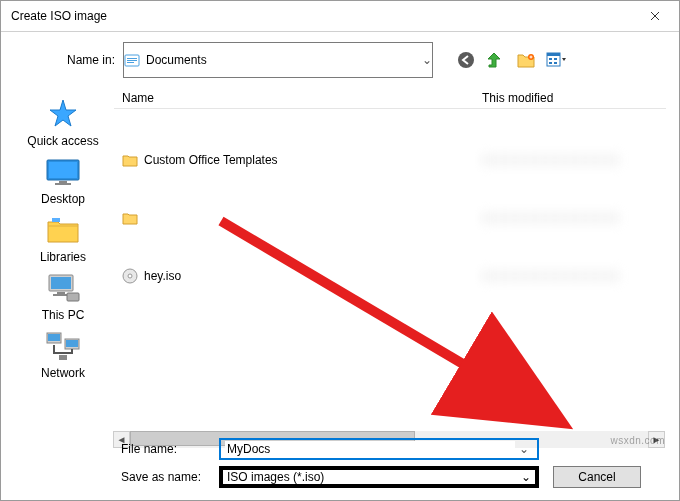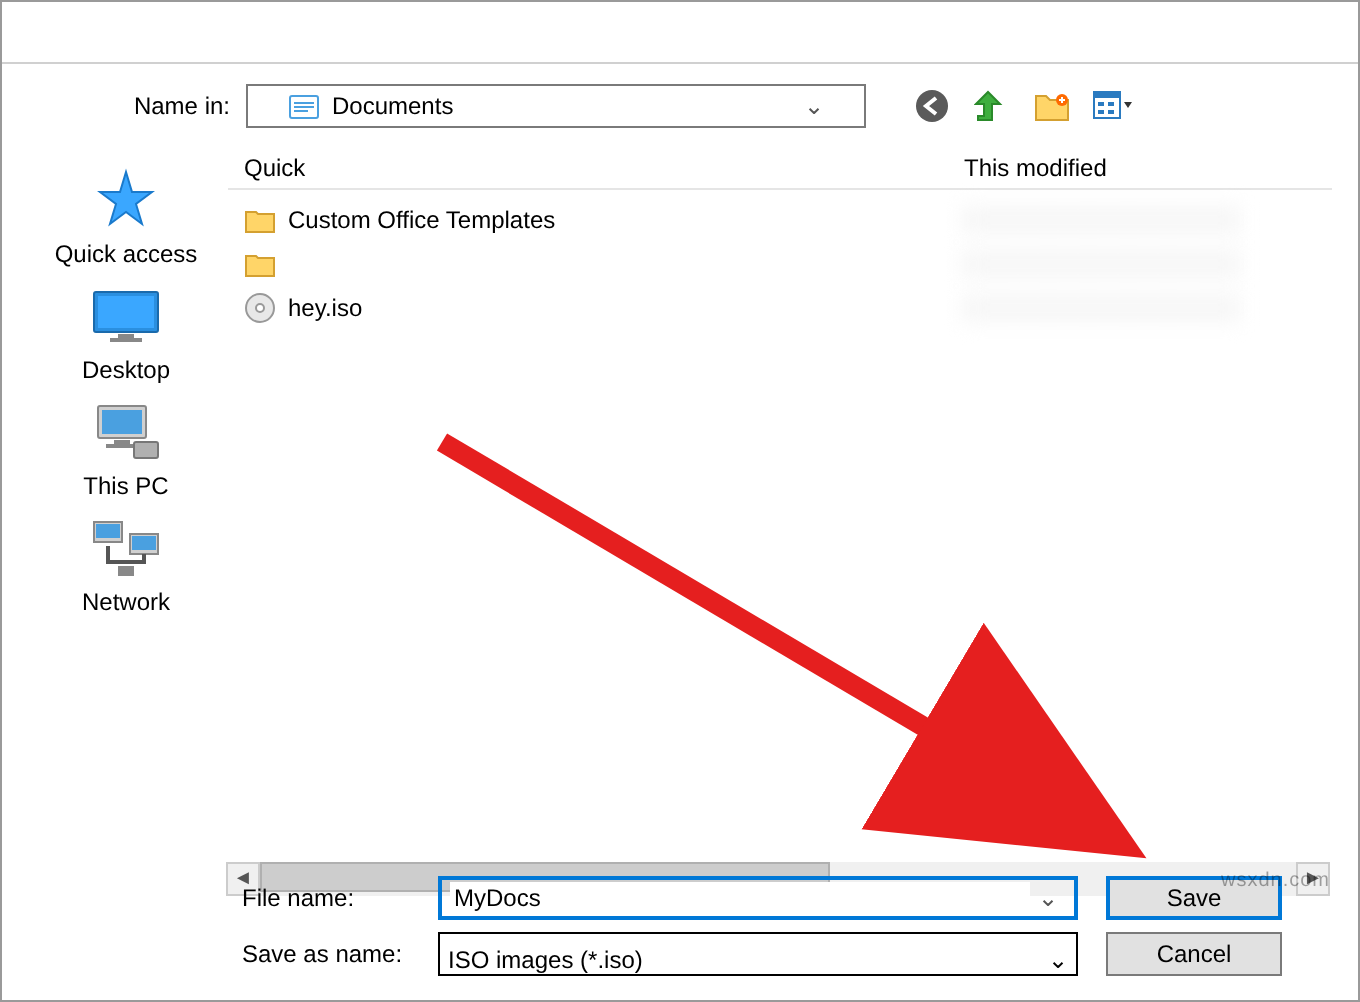--- a/index.html
+++ b/index.html
@@ -4,61 +4,69 @@
 <style>
   * { box-sizing: border-box; font-family: "Segoe UI", Tahoma, sans-serif; font-size: 12px; }
   body { margin: 0; background: #fff; }
   .dialog { width: 680px; height: 501px; border: 1px solid #9a9a9a; position: relative; background: #fff; }
   .titlebar { height: 30px; display: flex; align-items: center; justify-content: space-between; padding: 0 2px 0 10px; }
   .titlebar .title { font-size: 12px; color: #000; }
   .close-btn { width: 45px; height: 28px; display: flex; align-items: center; justify-content: center; cursor: pointer; }
   .content { position: absolute; top: 30px; left: 0; right: 0; bottom: 0; border-top: 1px solid #d0d0d0; padding: 10px 12px 12px 12px; }
   .top-row { display: flex; align-items: center; gap: 8px; margin-bottom: 8px; padding-left: 30px; }
   .top-row label { width: 72px; text-align: right; }
-  .combo { flex: 1; display: flex; align-items: center; border: 1px solid #7a7a7a; height: 22px; padding: 0 20px; background: #fff; max-width: 310px; }
+  .combo { flex: 1; display: flex; align-items: center; border: 1px solid #7a7a7a; height: 36px; padding: 0 0; background: #fff; max-width: 310px; }
   .combo .icon { width: 16px; height: 16px; margin-right: 6px; display: flex; align-items: center; justify-content: center; }
   .combo .val { flex: 1; }
   .combo .chev { color: #555; }
   .nav-icons { display: flex; gap: 8px; margin-left: 14px; }
   .nav-icons .nbtn { width: 22px; height: 22px; display: flex; align-items: center; justify-content: center; cursor: pointer; }
   .main { display: flex; height: 330px; }
   .sidebar { width: 100px; display: flex; flex-direction: column; align-items: center; padding-top: 8px; }
   .sb-item { display: flex; flex-direction: column; align-items: center; gap: 4px; width: 90px; text-align: center; cursor: pointer; padding: 4px 0; }
   .sb-item .ic { width: 40px; height: 32px; display: flex; align-items: center; justify-content: center; }
   .filepane { flex: 1; border: 1px solid transparent; position: relative; }
   .headers { display: flex; border-bottom: 1px solid #e5e5e5; height: 22px; align-items: center; }
   .col-name { width: 360px; padding-left: 8px; cursor: pointer; }
   .col-date { flex: 1; padding-left: 8px; cursor: pointer; }
   .rows { padding-top: 4px; }
-  .row { display: flex; height: 22px; align-items: center; }
+  .row { display: flex; height: 22px; align-items: center; margin-top: 36px; }
   .row .fname { width: 360px; padding-left: 8px; display: flex; align-items: center; gap: 6px; }
   .row .fdate { flex: 1; padding-left: 8px; }
   .fic { width: 16px; height: 16px; display: flex; align-items: center; justify-content: center; }
   .blurred { filter: blur(5px); color: #aaa; background: repeating-linear-gradient(90deg,#eee,#fff 10px); height: 14px; width: 140px; border-radius: 2px; }
   .hscroll { position: absolute; bottom: 52px; left: 112px; right: 14px; display: flex; align-items: center; height: 17px; }
   .hscroll .arrow { width: 17px; height: 17px; border: 1px solid #ccc; background: #f0f0f0; display:flex;align-items:center;justify-content:center;cursor:pointer; font-size:10px; color:#555;}
   .hscroll .track { flex: 1; height: 17px; background: #f0f0f0; position: relative; }
   .hscroll .thumb { position: absolute; left: 0; top: 0; height: 15px; width: 55%; background: #cdcdcd; border: 1px solid #b0b0b0; }
   .bottom { position: absolute; bottom: 12px; left: 12px; right: 20px; }
   .brow { display: flex; align-items: center; margin-top: 6px; gap: 6px; }
   .brow label { width: 200px; text-align: left; padding-left: 108px; }
   .file-input { flex: 1; height: 22px; border: 2px solid #0078d7; padding: 0 4px; display: flex; align-items: center; max-width: 320px; }
   .file-input input { border: none; outline: none; flex: 1; font-size: 12px; }
   .file-input .chev { color: #555; padding: 0 4px; cursor: pointer; }
-  .type-combo { flex: 1; height: 22px; border: 1px solid #000000; padding: 0 4px; display: flex; align-items: flex-end; max-width: 320px; }
+  .type-combo { flex: 1; height: 22px; border: 4px solid #000000; padding: 0 4px; display: flex; align-items: flex-end; max-width: 320px; }
   .type-combo .val { flex: 1; }
   .btn { width: 88px; height: 22px; border: 1px solid #7a7a7a; background: #e1e1e1; display: flex; align-items: center; justify-content: center; cursor: pointer; margin-left: 8px; }
   .btn.save { border: 2px solid #0078d7; }
   .arrow-overlay { position: absolute; pointer-events: none; top: 0; left: 0; }
   .watermark { position: absolute; bottom: 54px; right: 14px; font-size: 10px; color: rgba(0,0,0,0.35); letter-spacing: 0.5px; }
 </style>
 </head>
 <body>
 
 <div class="dialog">
+  <div class="titlebar">
+    <span class="title">Create ISO image</span>
+    <div class="close-btn">
+      <svg width="10" height="10" viewBox="0 0 10 10">
+          <path d="M1 1 L9 9 M9 1 L1 9" stroke="#333" stroke-width="1" fill="none"></path>
+        </svg>
+    </div>
+  </div>
 
   <div class="content">
     <div class="top-row">
       <label>Name in:</label>
       <div class="combo">
         <span class="icon">
           <svg width="16" height="14" viewBox="0 0 16 14">
               <rect x="1" y="2" width="14" height="11" rx="1" fill="#fff" stroke="#4aa0e0"></rect>
               <rect x="3" y="5" width="10" height="1" fill="#4aa0e0"></rect>
               <rect x="3" y="7" width="10" height="1" fill="#4aa0e0"></rect>
@@ -117,20 +125,30 @@
                 <rect x="2" y="2" width="32" height="20" rx="1" fill="#2a8fe0" stroke="#1a6aac"></rect>
                 <rect x="4" y="4" width="28" height="16" fill="#3aa7ff"></rect>
                 <rect x="14" y="23" width="8" height="2" fill="#888"></rect>
                 <rect x="10" y="25" width="16" height="2" fill="#888"></rect>
               </svg>
           </span>
           <span>Desktop</span>
         </div>
         <div class="sb-item">
           <span class="ic">
+            <svg width="34" height="28" viewBox="0 0 34 28">
+                <path d="M2 6 L12 6 L14 8 L32 8 L32 26 L2 26 Z" fill="#ffd250" stroke="#d4a030"></path>
+                <path d="M2 10 L32 10" stroke="#e0b040"></path>
+                <rect x="6" y="2" width="8" height="4" fill="#5ab0ff"></rect>
+              </svg>
+          </span>
+          <span>Libraries</span>
+        </div>
+        <div class="sb-item">
+          <span class="ic">
             <svg width="36" height="30" viewBox="0 0 36 30">
                 <rect x="4" y="2" width="24" height="16" rx="1" fill="#d0d0d0" stroke="#888"></rect>
                 <rect x="6" y="4" width="20" height="12" fill="#4aa0e0"></rect>
                 <rect x="12" y="19" width="8" height="2" fill="#888"></rect>
                 <rect x="8" y="21" width="16" height="2" fill="#888"></rect>
                 <rect x="22" y="20" width="12" height="8" rx="1" fill="#b0b0b0" stroke="#777"></rect>
               </svg>
           </span>
           <span>This PC</span>
         </div>
@@ -144,21 +162,21 @@
                 <path d="M9 14 L9 22 L27 22 L27 18" stroke="#555" stroke-width="2" fill="none"></path>
                 <rect x="14" y="24" width="8" height="5" fill="#888"></rect>
               </svg>
           </span>
           <span>Network</span>
         </div>
       </div>
 
       <div class="filepane">
         <div class="headers">
-          <div class="col-name">Quick</div>
+          <div class="col-name">Name</div>
           <div class="col-date">This modified</div>
         </div>
         <div class="rows">
           <div class="row">
             <div class="fname">
               <span class="fic">
                 <svg width="16" height="14" viewBox="0 0 16 14">
                     <path d="M1 3 L6 3 L7 4 L15 4 L15 13 L1 13 Z" fill="#ffd568" stroke="#d4a030"></path>
                   </svg>
               </span>
@@ -207,21 +225,20 @@
       <div class="arrow">►</div>
     </div>
 
     <div class="bottom">
       <div class="brow">
         <label>File name:</label>
         <div class="file-input">
           <input type="text" value="MyDocs" style="">
           <span class="chev">⌄</span>
         </div>
-        <div class="btn save">Save</div>
       </div>
       <div class="brow">
         <label>Save as name:</label>
         <div class="type-combo">
           <span class="val">ISO images (*.iso)</span>
           <span class="chev">⌄</span>
         </div>
         <div class="btn">Cancel</div>
       </div>
     </div>

